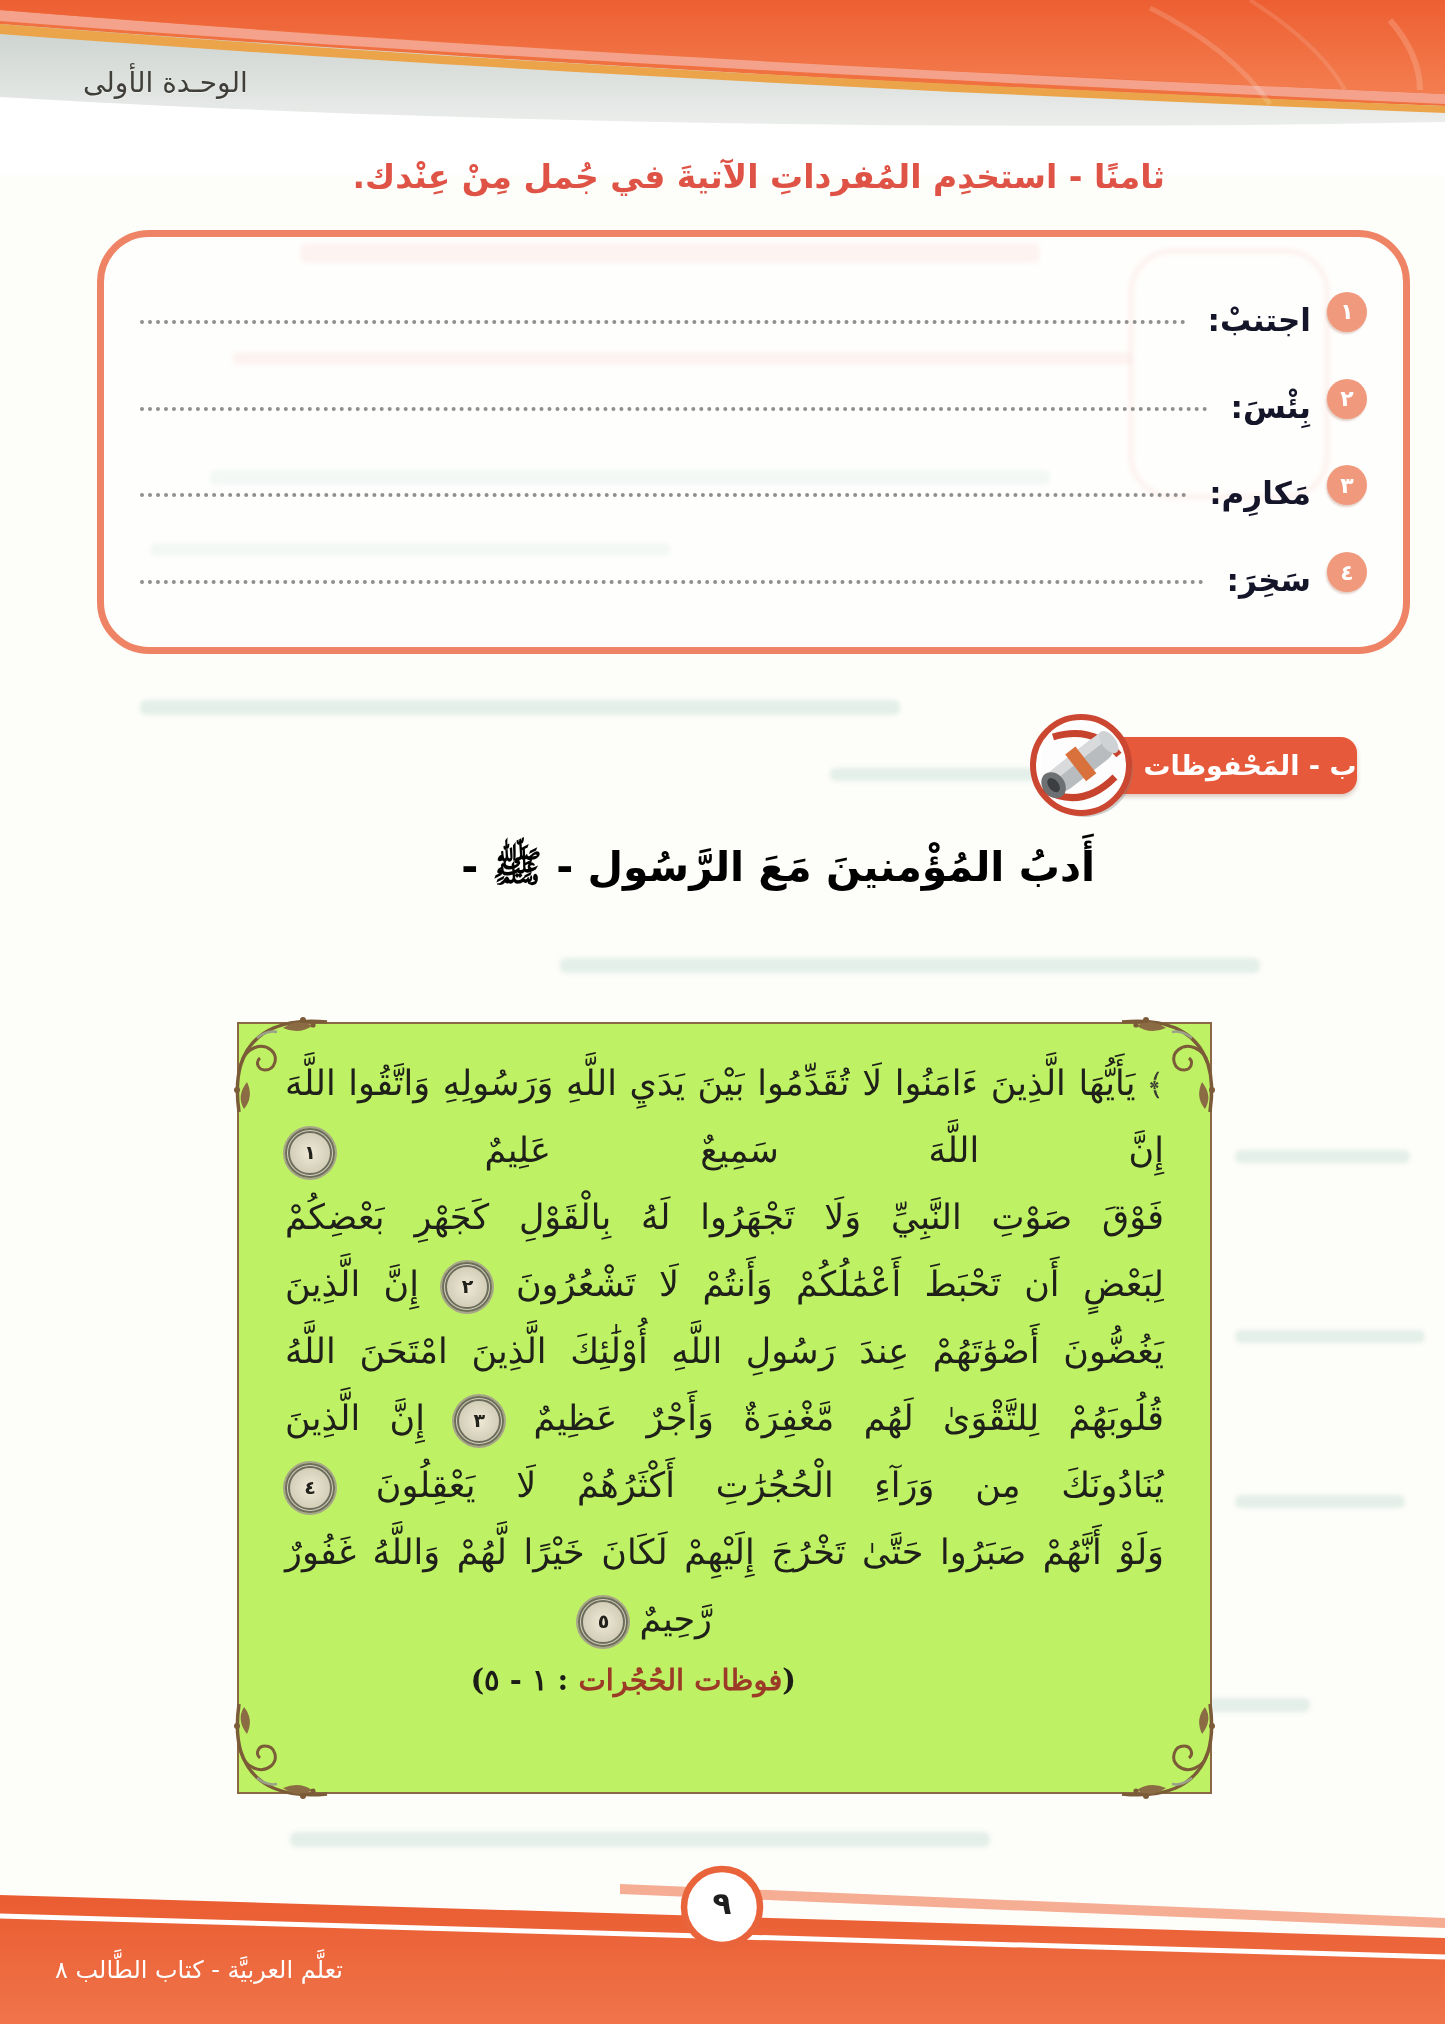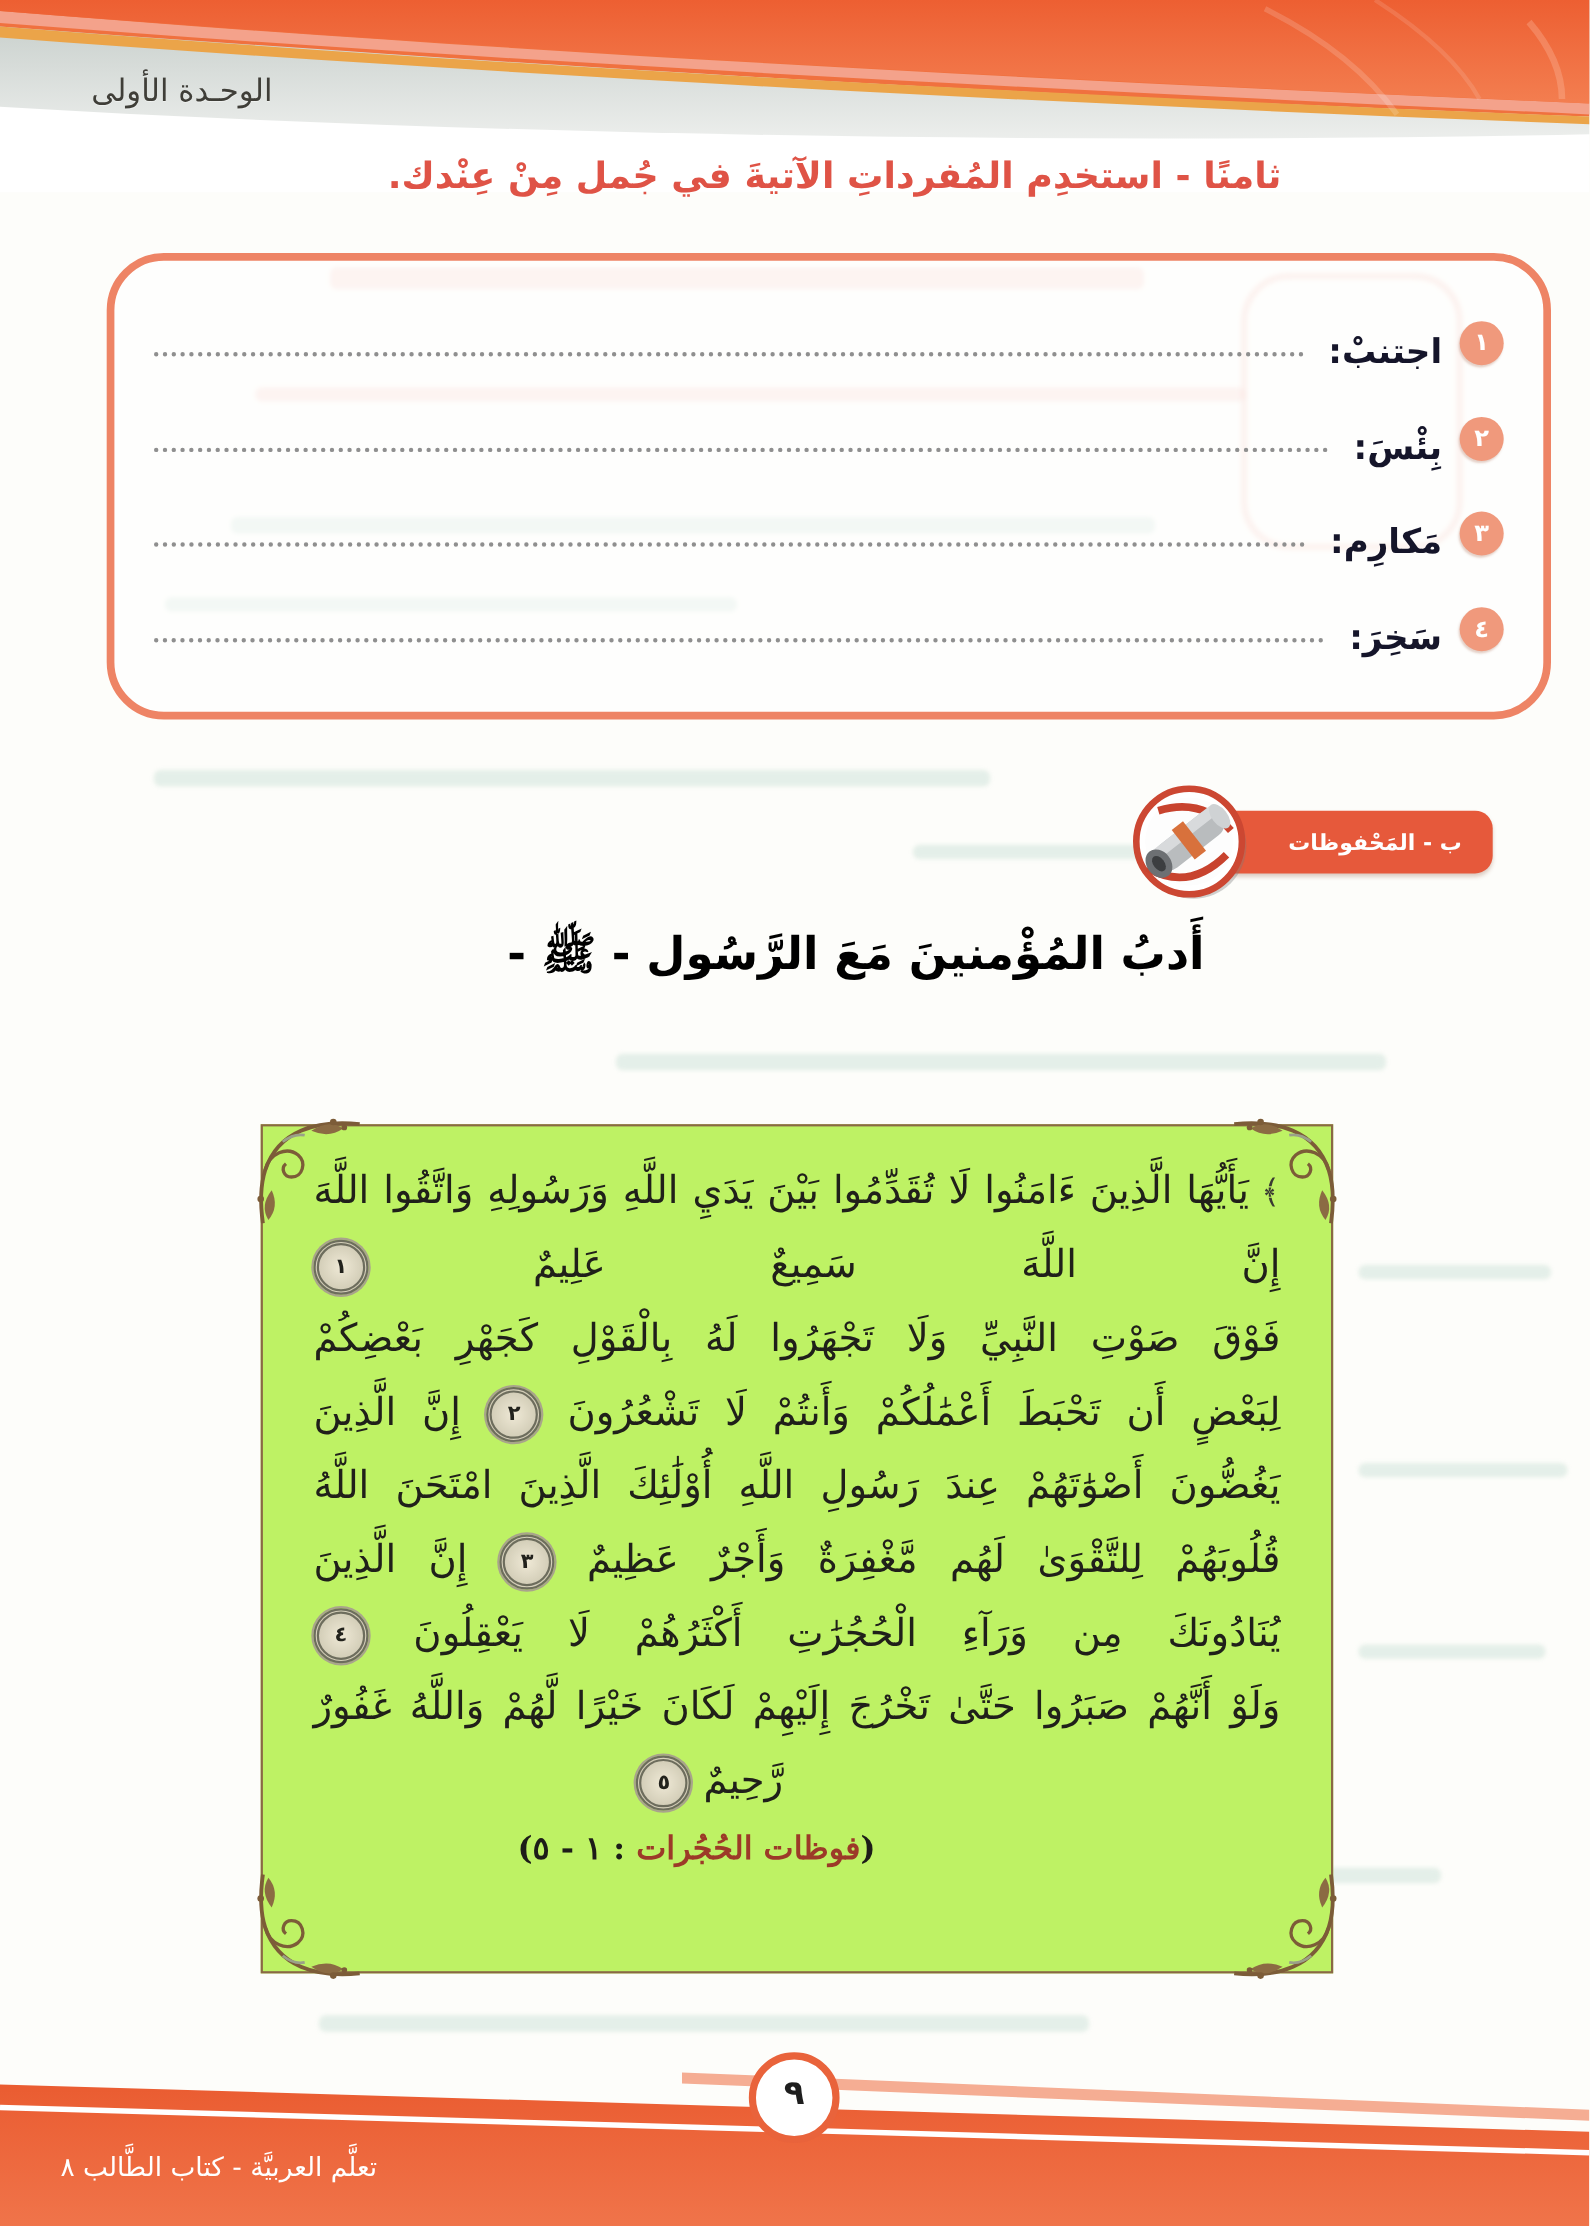--- a/index.html
+++ b/index.html
@@ -4,35 +4,35 @@
 <style>
   html,body{margin:0;padding:0;}
   body{width:1445px;height:2024px;position:relative;background:#fdfdfa;overflow:hidden;
        font-family:"DejaVu Sans","Liberation Sans",sans-serif;}
   .abs{position:absolute;}
   
   #header-svg{top:0;left:0;}
   .unit-label{top:66px;left:83px;font-size:28px;font-weight:normal;color:#3f3e38;direction:rtl;
               letter-spacing:1px;text-shadow:0 1px 0 rgba(255,255,255,.4);}
   
-  .exercise-heading{top:140px;right:280px;font-size:33px;font-weight:bold;color:#df5346;direction:rtl;}
+  .exercise-heading{top:157px;right:280px;font-size:33px;font-weight:bold;color:#df5346;direction:rtl;}
   .vocab-box{top:230px;left:97px;width:1233px;height:382px;border:7px solid #ee8465;border-radius:52px;
              background:rgba(255,255,255,.55);display:flex;flex-direction:column;justify-content:space-evenly;
              padding:14px 36px 14px 30px;box-sizing:content-box;}
   .vocab-row{display:flex;direction:rtl;align-items:center;gap:16px;}
   .num-circle{width:40px;height:40px;border-radius:50%;background:#f0997c;color:#fff;flex:0 0 40px;
               display:flex;align-items:center;justify-content:center;font-size:22px;font-weight:bold;
               box-shadow:-1px 2px 2px rgba(150,70,40,.25);}
   .vocab-word{font-size:31px;font-weight:bold;color:#15152a;white-space:nowrap;margin-top:16px;}
   .dotted-line{flex:1;border-bottom:4px dotted #8f8f8f;height:2px;transform:translateY(9px);margin:0 6px;}
   
   .section-banner{top:737px;right:88px;width:262px;height:57px;background:#e6593b;
                   border-radius:28px 16px 16px 28px;box-shadow:0 3px 4px rgba(120,50,20,.25);}
   .section-banner .label{position:absolute;inset:0;display:flex;align-items:center;justify-content:center;
-                  padding-left:48px;color:#fff;font-size:20px;font-weight:bold;direction:rtl;white-space:nowrap;}
+                  padding-left:48px;color:#fff;font-size:27px;font-weight:bold;direction:rtl;white-space:nowrap;}
   .banner-icon{position:absolute;left:-72px;top:-30px;width:118px;height:118px;}
   
   .lesson-title{top:842px;right:350px;font-size:41px;font-weight:bold;color:#000000;direction:rtl;white-space:nowrap;}
   
   .quran-frame{top:1022px;left:237px;width:975px;height:772px;background:#bef264;border:2px solid #8a6845;
                box-sizing:border-box;}
   .corner{position:absolute;width:104px;height:104px;pointer-events:none;}
   .corner.tl{top:-12px;left:-12px;}
   .corner.tr{top:-12px;right:-12px;transform:scaleX(-1);}
   .corner.bl{bottom:-12px;left:-12px;transform:scaleY(-1);}

